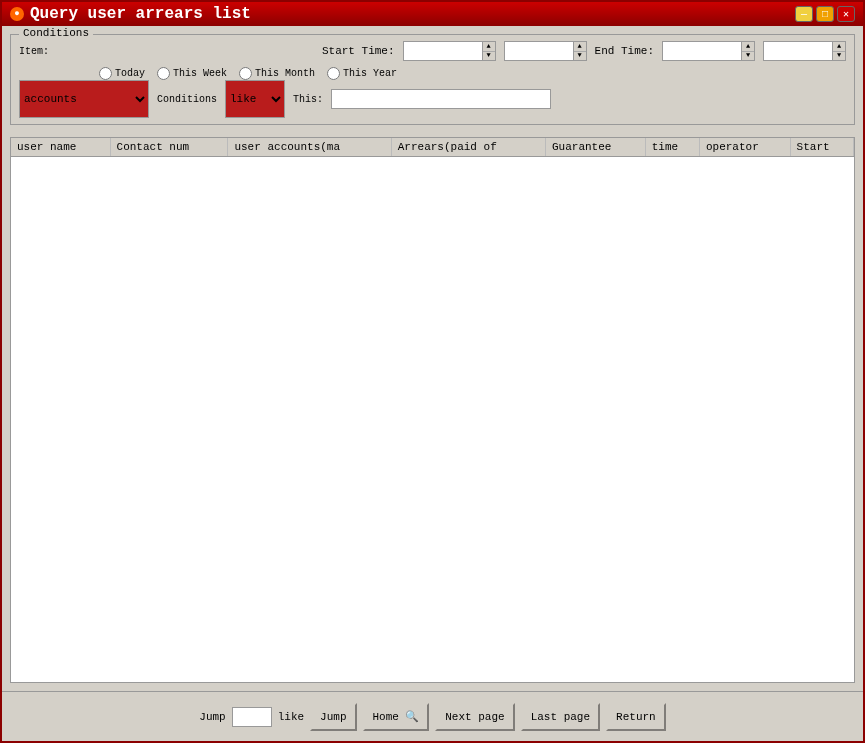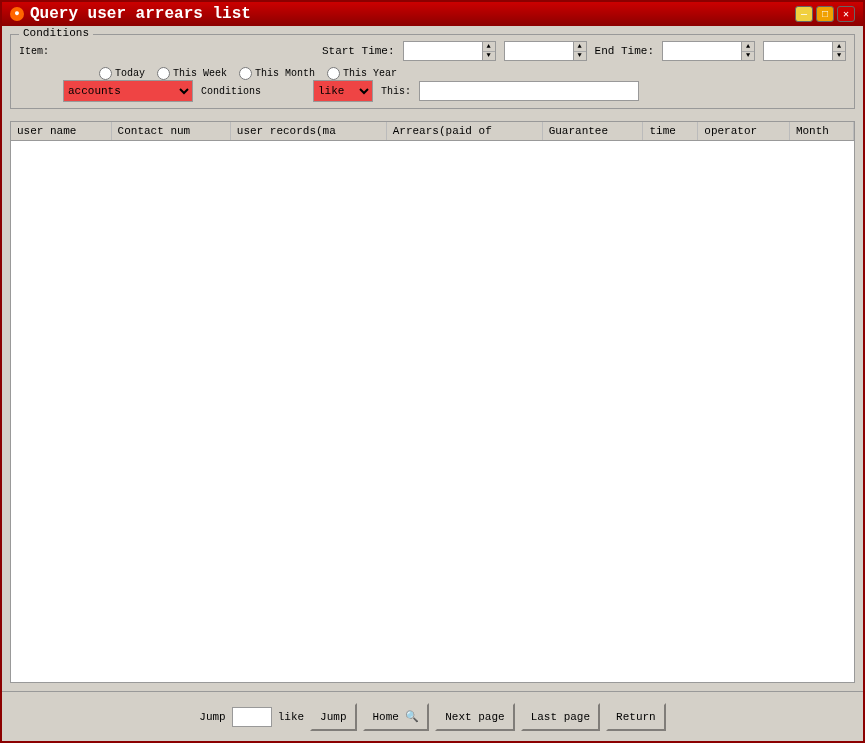--- a/index.html
+++ b/index.html
@@ -210,24 +210,23 @@
     .btn-allrecords {
       width: 80px;
       height: 26px;
       border-color: #a08000;
       background: linear-gradient(to bottom, #e8d870, #c8b840);
     }
 
     select {
       font-family: 'Courier New', monospace;
       font-size: 11px;
-      height: 22px;
-      border: 1px solid #999;
-      background: #ef4444;
-      margin-left: 44px;
+      height: 38px;
+      border: 1px solid #999;
+      background: #b91c1c;
     }
 
     .accounts-select {
       width: 130px;
     }
 
     .conditions-select {
       width: 60px;
     }
 
@@ -406,26 +405,26 @@
         <input type="text" class="value-input" style="">
       </div>
     </div>
 
     <div class="table-container">
       <table>
         <thead>
           <tr>
             <th>user name</th>
             <th>Contact num</th>
-            <th>user records(ma</th>
+            <th>user accounts(ma</th>
             <th>Arrears(paid of</th>
             <th>Guarantee</th>
             <th>time</th>
             <th>operator</th>
-            <th>Month</th>
+            <th>Start</th>
           </tr>
         </thead>
         <tbody>
           
         </tbody>
       </table>
     </div>
 
   </div>
 

